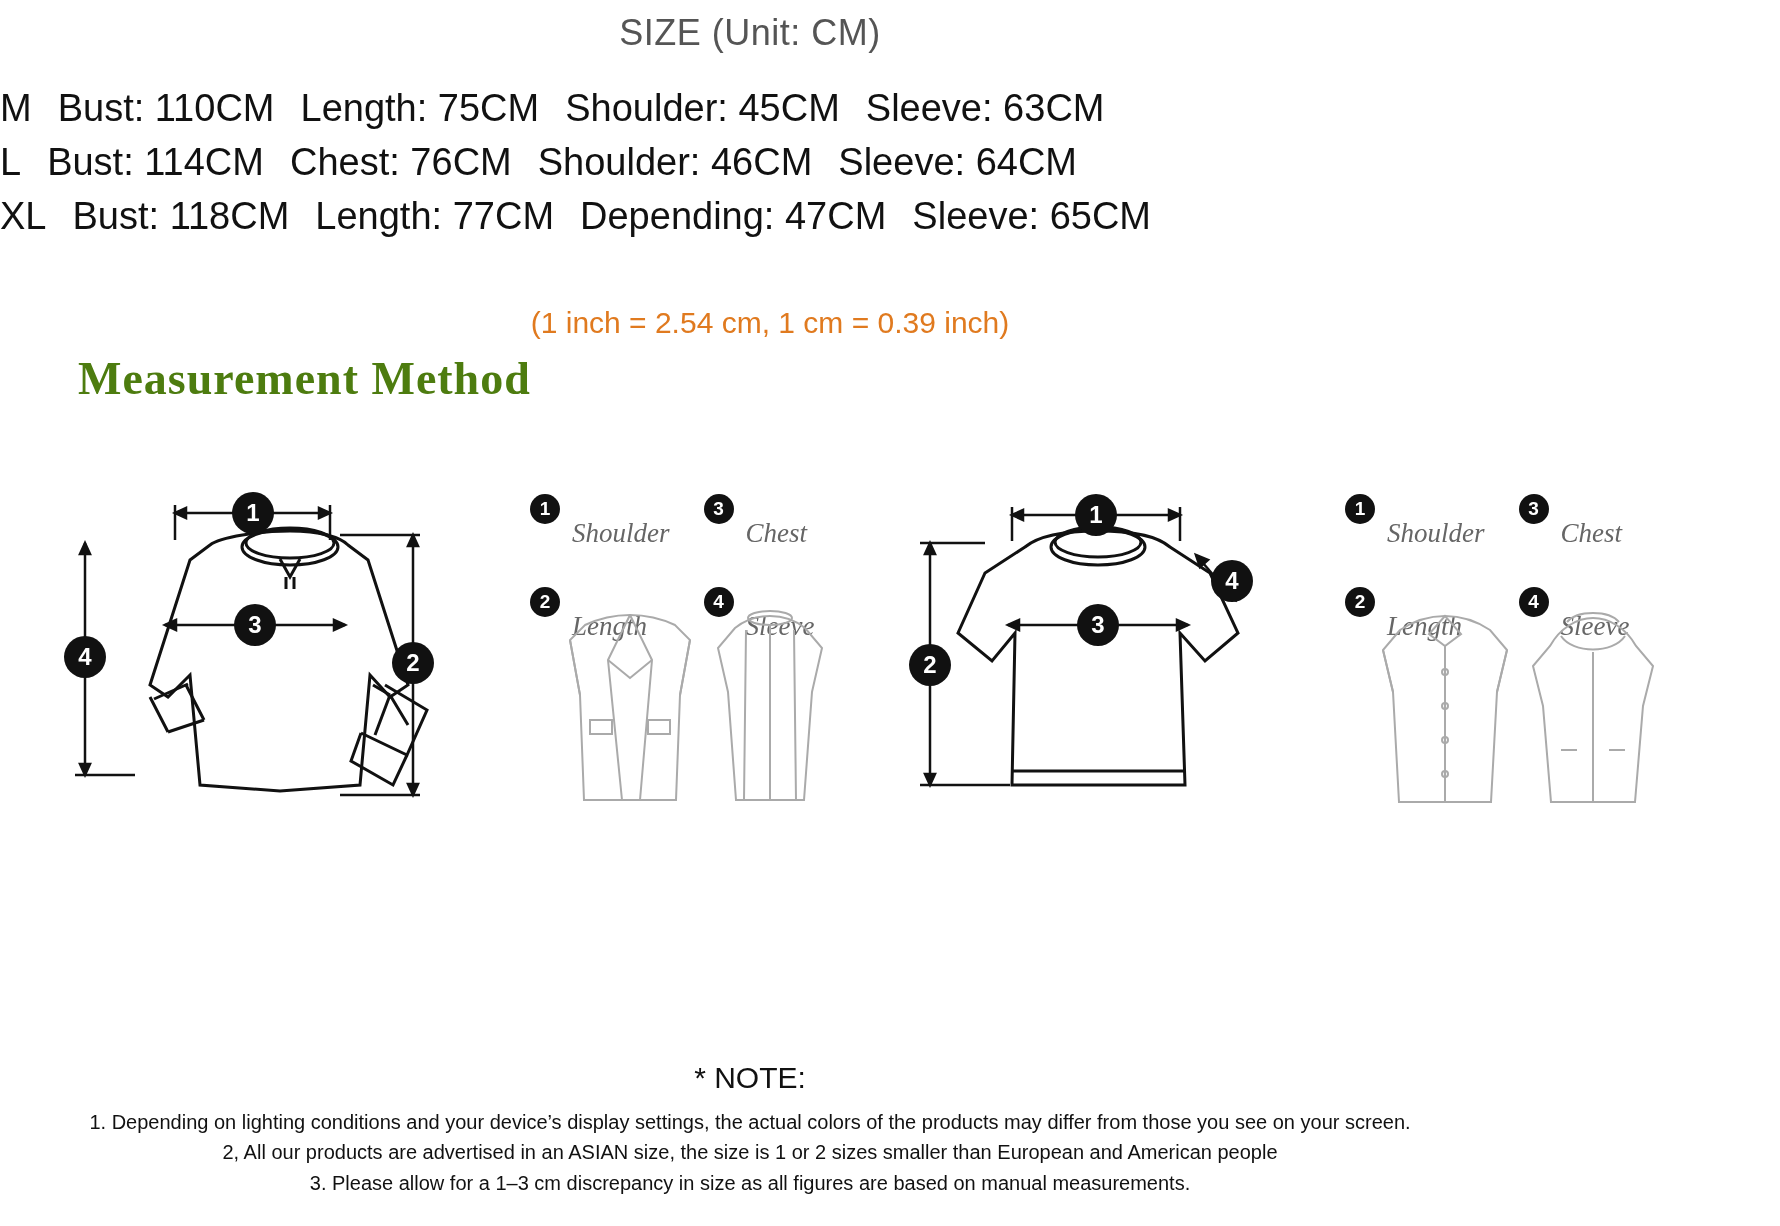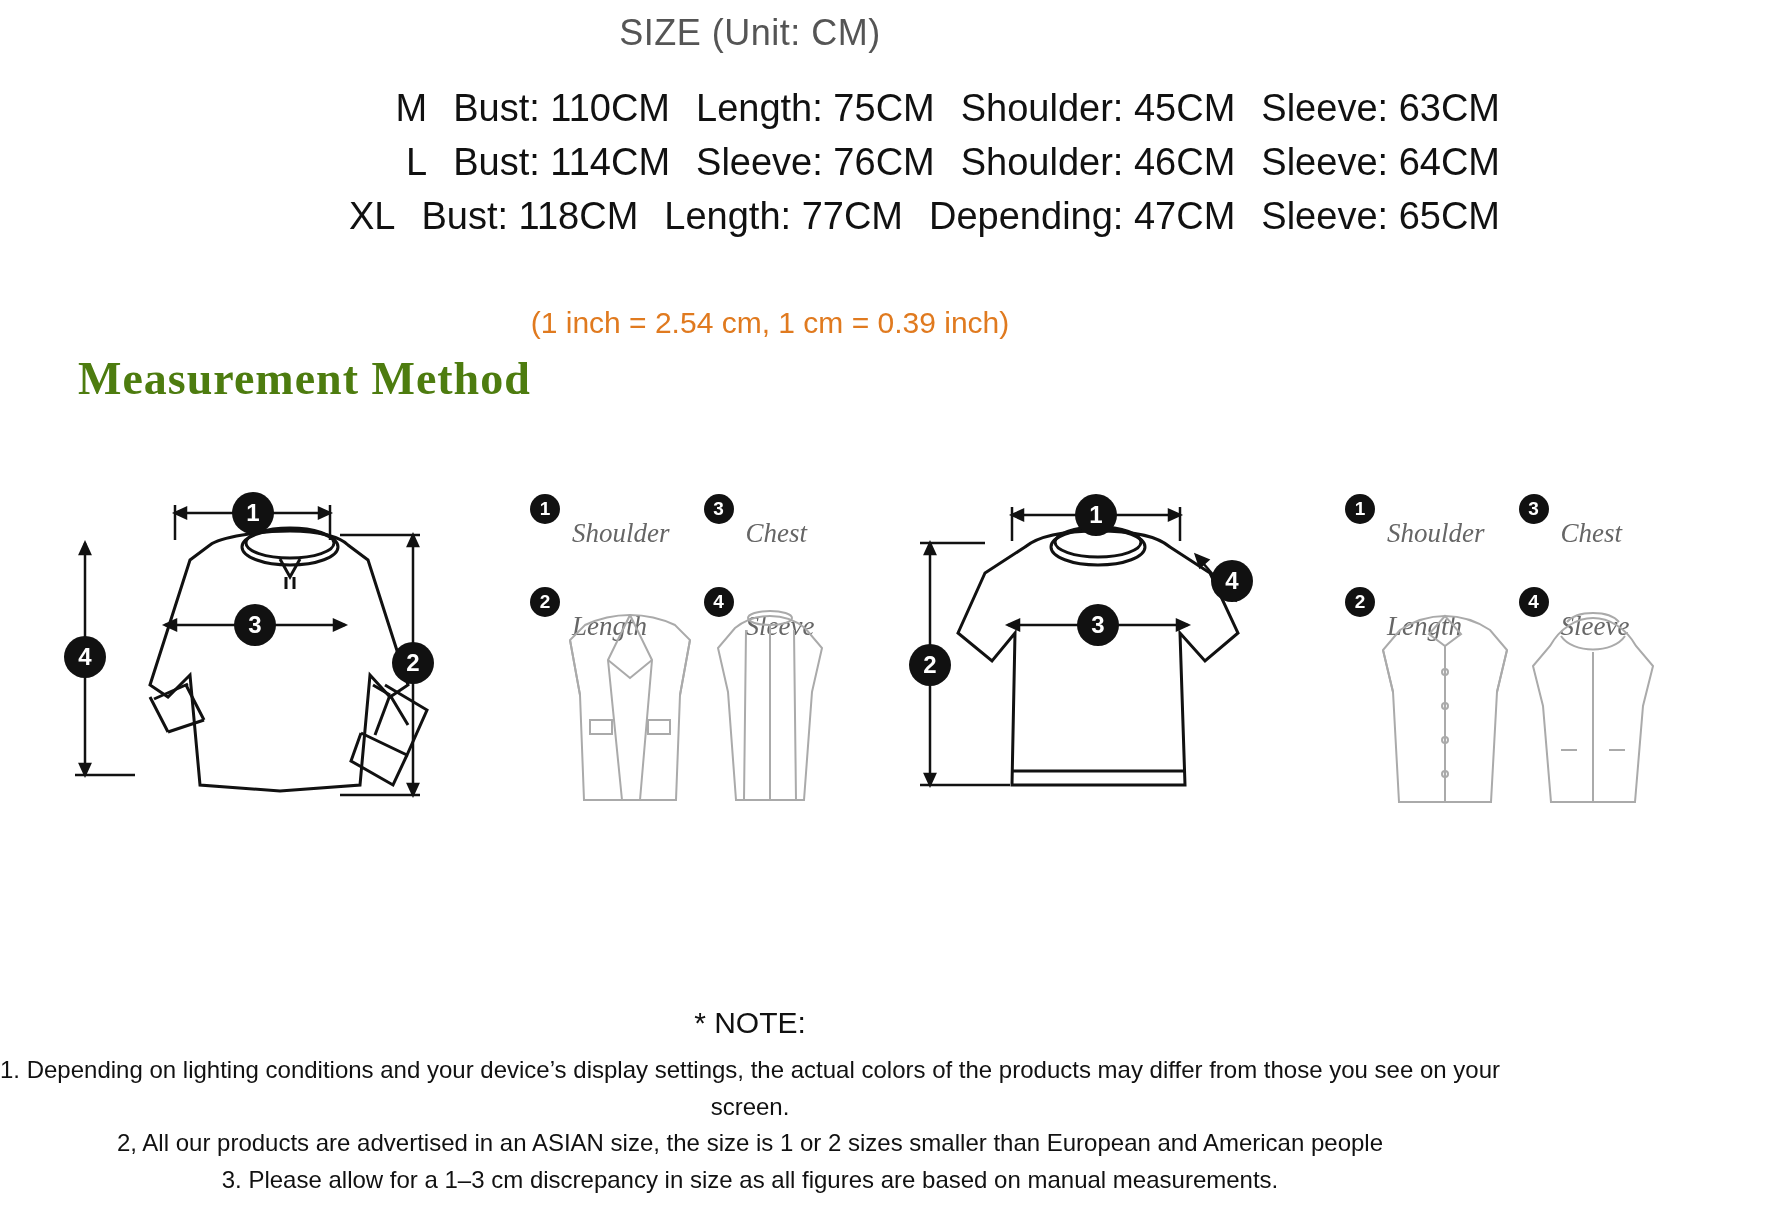--- a/index.html
+++ b/index.html
@@ -22,21 +22,21 @@
   }
   .size-title {
     text-align: center;
     font-size: 36px;
     color: #555;
     padding-top: 12px;
     letter-spacing: 0.5px;
   }
   .size-rows {
     margin-top: 28px;
-    text-align: right;
+    text-align: left;
   }
   .size-row {
     font-size: 38px;
     color: #111;
     line-height: 1.42;
     white-space: nowrap;
   }
   .size-row span {
     display: inline-block;
   }
@@ -100,39 +100,39 @@
     right: 0;
     bottom: 28px;
     text-align: center;
   }
   .note-title {
     font-size: 30px;
     color: #111;
     margin-bottom: 12px;
   }
   .note-line {
-    font-size: 24px;
+    font-size: 20px;
     color: #111;
     line-height: 1.52;
   }
   svg { display: block; }
 </style>
 </head>
 <body>
 
 <div class="page">
 
   <div class="size-title">SIZE (Unit: CM)</div>
 
   <div class="size-rows">
     <div class="size-row">
       <span>M</span><span class="gap"></span><span>Bust: 110CM</span><span class="gap"></span><span>Length: 75CM</span><span class="gap"></span><span>Shoulder: 45CM</span><span class="gap"></span><span>Sleeve: 63CM</span>
     </div>
     <div class="size-row">
-      <span>L</span><span class="gap"></span><span>Bust: 114CM</span><span class="gap"></span><span>Sleeve: 76CM</span><span class="gap"></span><span>Shoulder: 46CM</span><span class="gap"></span><span>Sleeve: 64CM</span>
+      <span>L</span><span class="gap"></span><span>Bust: 114CM</span><span class="gap"></span><span>Chest: 76CM</span><span class="gap"></span><span>Shoulder: 46CM</span><span class="gap"></span><span>Sleeve: 64CM</span>
     </div>
     <div class="size-row">
       <span>XL</span><span class="gap"></span><span>Bust: 118CM</span><span class="gap"></span><span>Length: 77CM</span><span class="gap"></span><span>Depending: 47CM</span><span class="gap"></span><span>Sleeve: 65CM</span>
     </div>
   </div>
 
   <div class="inch-note">(1 inch = 2.54 cm, 1 cm = 0.39 inch)</div>
 
   <div class="mm-title">Measurement  Method</div>
 

